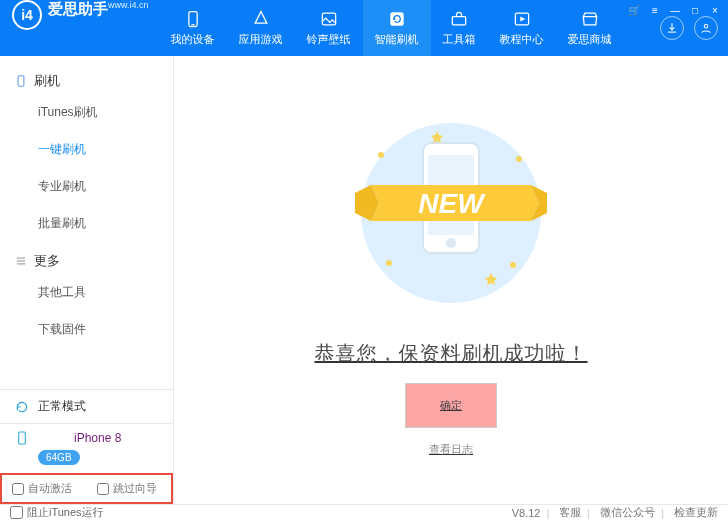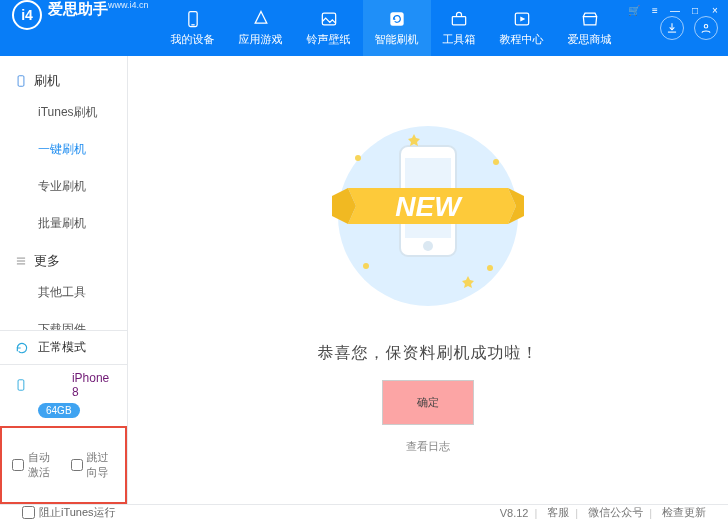--- a/index.html
+++ b/index.html
@@ -20,47 +20,47 @@
   .tab-label { font-size: 11px; }
 
   .win-controls { position: absolute; top: 0; right: 0; height: 18px; display: flex; gap: 6px; padding: 3px 6px; }
   .win-controls span { width: 14px; height: 14px; display:flex; align-items:center; justify-content:center; font-size: 10px; cursor: pointer; }
 
   .header-right { display: flex; align-items: center; gap: 10px; padding-right: 10px; }
   .hr-btn { width: 24px; height: 24px; border: 1.5px solid rgba(255,255,255,.6); border-radius: 50%; display: flex; align-items: center; justify-content: center; cursor: pointer; }
   .hr-btn svg { width: 14px; height: 14px; stroke: #fff; fill: none; stroke-width: 1.8; }
 
   .body { display: flex; height: 448px; }
-  .sidebar { width: 128px; border-right: 1px solid #e6e8eb; height: 100%; display: flex; flex-direction: column; position: relative; }
+  .sidebar { width: 174px; border-right: 1px solid #e6e8eb; height: 100%; display: flex; flex-direction: column; position: relative; }
   .side-top { flex: 1; overflow: hidden; padding-top: 6px; }
   .group-head { display: flex; align-items: center; gap: 6px; padding: 10px 14px 4px; color: #333; font-size: 13px; font-weight: 500; }
   .group-head svg { width: 14px; height: 14px; stroke: #4a90e2; fill: none; stroke-width: 1.6; }
   .group-head.more svg { stroke:#888; }
   .side-item { padding: 10px 14px 10px 38px; color: #555; font-size: 12px; cursor: pointer; }
   .side-item.active { color: #1d8cf0; }
 
   .side-bottom { border-top: 1px solid #e6e8eb; }
   .mode-row { display: flex; align-items: center; gap: 8px; padding: 8px 14px; border-bottom: 1px solid #e6e8eb; cursor: pointer; }
   .mode-row svg { width: 16px; height: 16px; stroke: #2aa7dc; fill: none; stroke-width: 1.8; }
   .device-row { display: flex; align-items: center; gap: 8px; padding: 6px 14px 2px; cursor: pointer; }
   .device-row svg { width: 16px; height: 16px; stroke: #2aa7dc; fill: none; stroke-width: 1.6; }
   .device-name { color: #701a75; font-weight: 400; margin-left: 36px; }
   .badge { margin: 2px 0 8px 38px; display: inline-block; background: #3fa3f1; color: #fff; font-size: 10px; padding: 2px 8px; border-radius: 9px; }
 
-  .redbox { margin: 0; border: 2px solid #e74c3c; padding: 22px 10px; display: flex; gap: 14px; }
+  .redbox { margin: 0; border: 2px solid #e74c3c; padding: 6px 10px; display: flex; gap: 25px; }
   .chk { display: flex; align-items: center; gap: 4px; color: #777; cursor: pointer; font-size: 11px; }
   .chk input { width: 12px; height: 12px; accent-color: #888; }
 
-  .content { flex: 1; display: flex; flex-direction: column; align-items: center; justify-content: center; }
+  .content { flex: 1; display: flex; flex-direction: column; align-items: center; justify-content: center; text-decoration: underline; }
   .illus { margin-top: 10px; }
-  .msg { margin-top: 24px; font-size: 16px; color: #4a4a4a; letter-spacing: 1px; text-align: right; }
+  .msg { margin-top: 24px; font-size: 20px; color: #4a4a4a; letter-spacing: 1px; text-align: right; }
   .ok-btn { margin-top: 16px; padding: 14px 34px; border: 1px solid #ccc; background: #fca5a5; color: #444; cursor: pointer; font-size: 11px; }
   .loglink { margin-top: 14px; color: #888; font-size: 11px; cursor: pointer; }
 
-  .statusbar { height: 16px; border-top: 1px solid #e6e8eb; display: flex; align-items: center; padding: 0 22px; font-size: 11px; color: #666; }
+  .statusbar { height: 16px; border-top: 1px solid #e6e8eb; display: flex; align-items: center; padding: 0 10px; font-size: 11px; color: #666; }
   .statusbar .st-chk { display: flex; align-items: center; gap: 4px; cursor: pointer; }
   .statusbar .spacer { flex: 1; }
   .statusbar .r-item { margin-left: 4px; color:#777; }
   .statusbar .sep { margin: 0 6px; color: #ccc; }
 </style>
 </head>
 <body>
 
 <div class="titlebar">
   <div class="logo">

